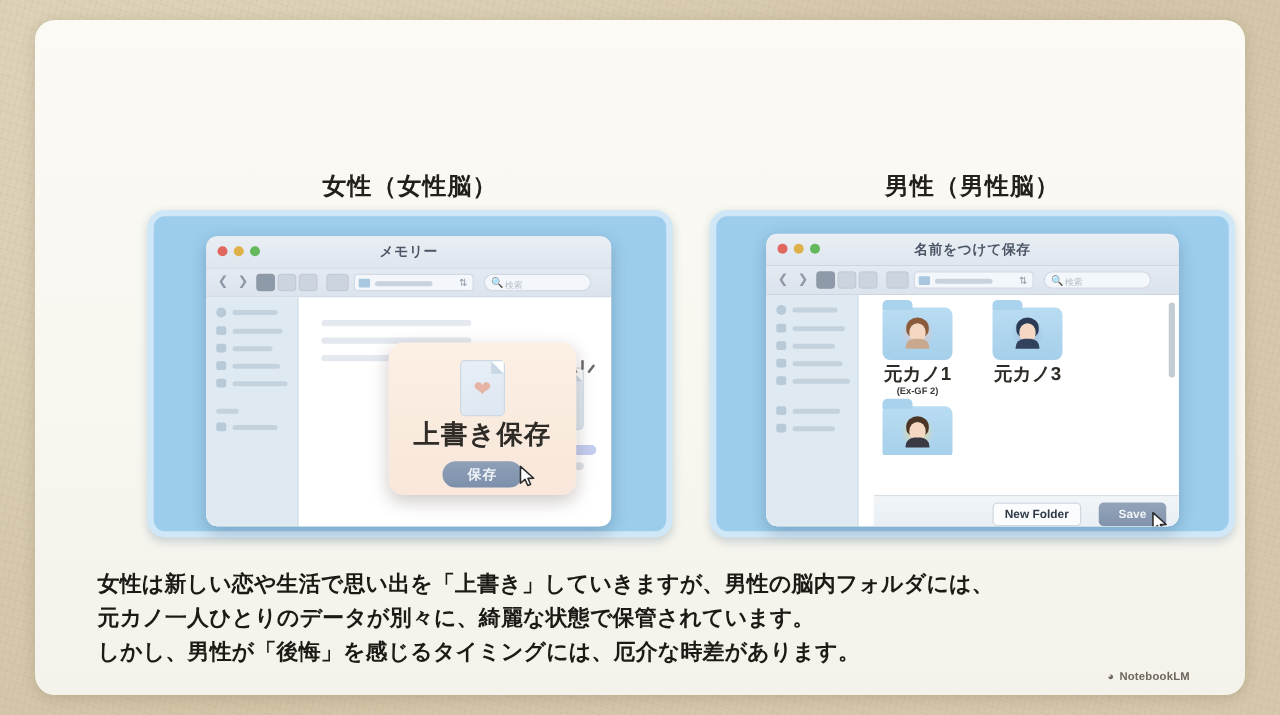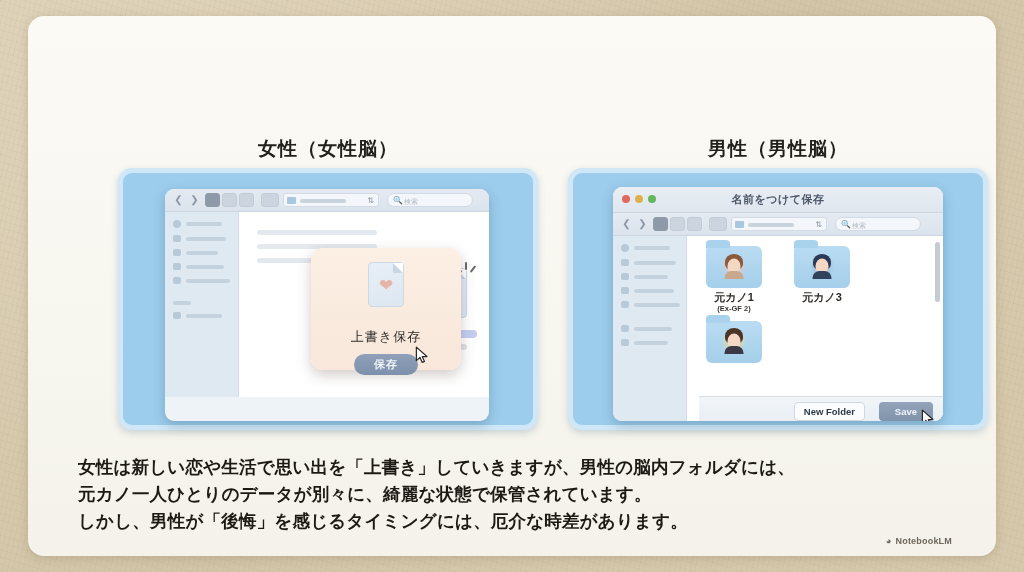--- a/index.html
+++ b/index.html
@@ -140,21 +140,21 @@
     border-top:5px solid transparent;border-bottom:5px solid transparent;border-left:7px solid #c6b8ad;}
 
   
   .dialog{
     position:absolute;left:72px;top:36px;width:150px;height:122px;
     background:linear-gradient(180deg,#fcefe4 0%,#f8e7da 100%);
     border-radius:12px;box-shadow:0 5px 14px rgba(90,70,60,.28);
     text-align:center;
   }
   .dialog .docshape{margin:14px auto 0;width:36px;height:45px;}
-  .dlg-title{margin-top:21px;font-size:13px;font-weight:normal;color:#2f2c28;letter-spacing:1px;}
+  .dlg-title{margin-top:0;font-size:21px;font-weight:bold;color:#2f2c28;letter-spacing:1px;}
   .dlg-btn{
     display:inline-block;margin-top:8px;padding:3px 20px;border-radius:11px;
     background:linear-gradient(180deg,#8fa0b8 0%,#7d90ab 100%);
     color:#eef3f8;font-size:11px;font-weight:bold;letter-spacing:1px;
   }
   .cursor{position:absolute;width:14px;height:18px;}
   .cursor svg{display:block;}
   .cur-left{left:104px;top:98px;}
   .cur-right{right:8px;bottom:-4px;}
 
@@ -179,21 +179,21 @@
     width:13px;height:15px;border-radius:50% 50% 45% 45%;background:#f5d8c4;
   }
   .av-hair{
     position:absolute;left:50%;top:30%;transform:translate(-50%,-50%);
     width:18px;height:16px;border-radius:50% 50% 38% 38%;
   }
   .av-body{
     position:absolute;left:50%;bottom:1px;transform:translateX(-50%);
     width:19px;height:8px;border-radius:7px 7px 0 0;
   }
-  .flabel{margin-top:3px;font-size:11px;font-weight:bold;color:#2e2b27;line-height:1.15;}
+  .flabel{margin-top:3px;font-size:15px;font-weight:bold;color:#2e2b27;line-height:1.15;}
   .fsub{font-size:7.5px;font-weight:bold;color:#3a3733;}
   .clip{position:absolute;left:0;right:0;top:0;height:128px;overflow:hidden;}
   .scroll{position:absolute;right:3px;top:6px;width:5px;height:60px;background:#c3cbd3;border-radius:3px;}
   .footbar{
     position:absolute;left:12px;right:0;bottom:0;height:26px;
     background:linear-gradient(180deg,#f1f5f8 0%,#e8eef4 100%);
     border-top:1px solid #d6dee6;
   }
   .btn{
     position:absolute;top:5px;padding:3px 9px;border-radius:4px;font-size:9.5px;font-weight:bold;
@@ -218,20 +218,28 @@
 <div id="root">
   <div class="card">
 
 
     <div class="subhead right">男性（男性脳）</div>
     <div class="subhead left">女性（女性脳）</div>
 
     <div class="panel left">
       <div class="win left">
 
+        <div class="titlebar">
+          <div class="lights">
+            <i class="lt-r"></i>
+            <i class="lt-y"></i>
+            <i class="lt-g"></i>
+          </div>
+          <div class="wtitle">メモリー</div>
+        </div>
 
         <div class="toolbar">
           <div class="nav">
             <span>❮</span>
             <span>❯</span>
           </div>
           <div class="views">
             <i class="sel"></i>
             <i></i>
             <i></i>

